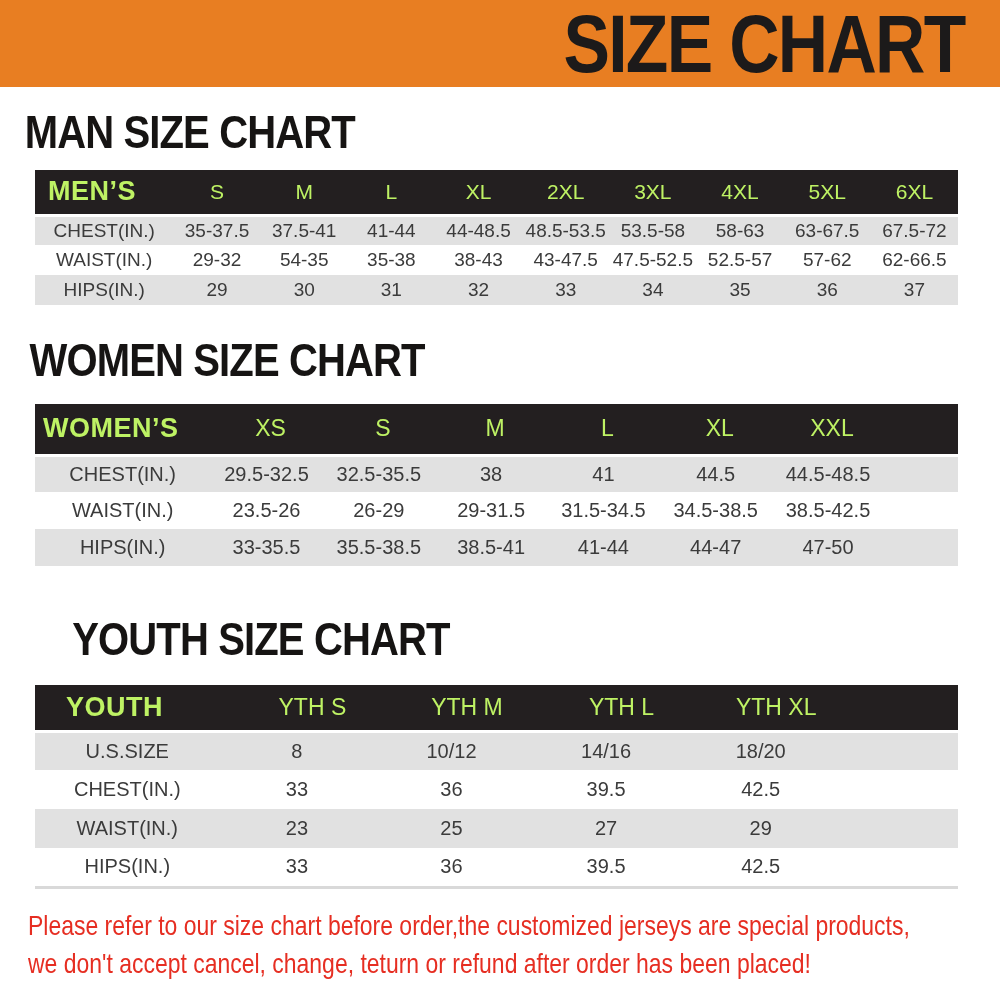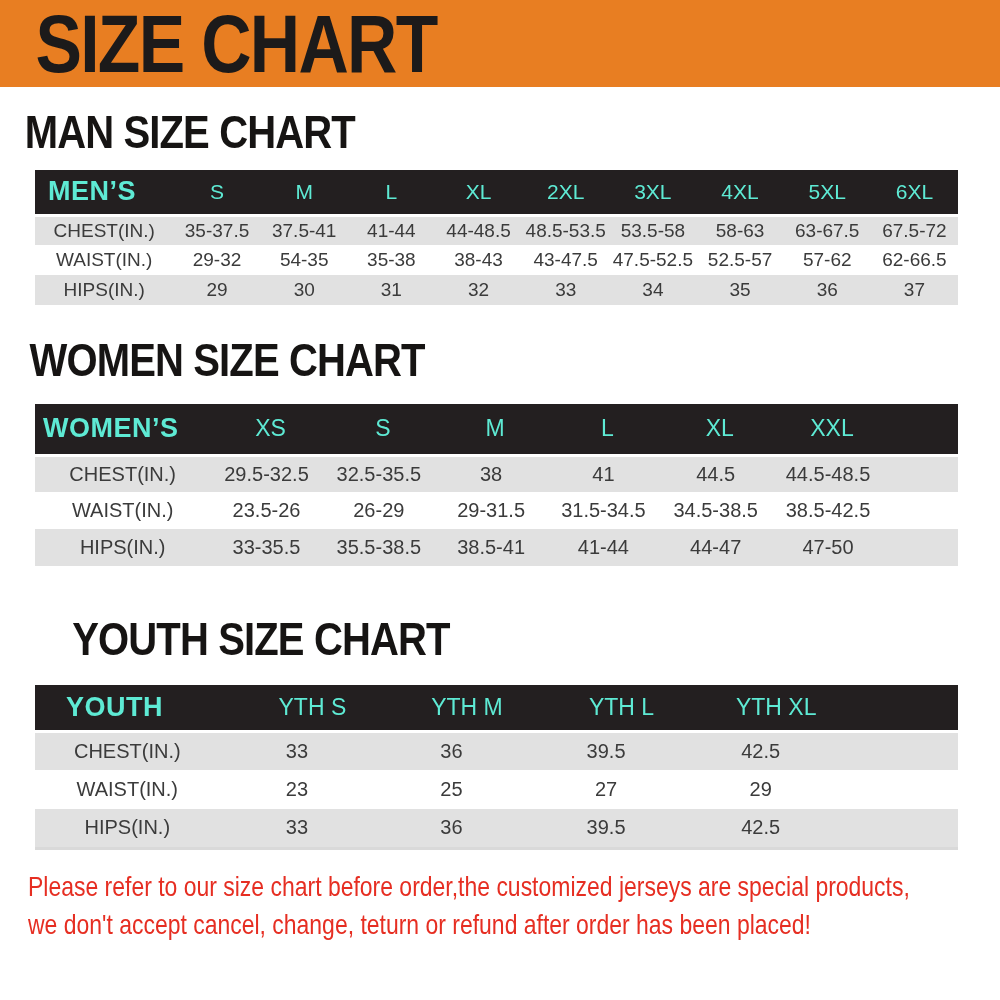--- a/index.html
+++ b/index.html
@@ -11,40 +11,40 @@
     --title-ink:#1C1A1A;
   }
   *{box-sizing:border-box;}
   html,body{margin:0;padding:0;}
   body{
     width:1000px;height:1000px;overflow:hidden;background:#fff;
     font-family:"Liberation Sans", sans-serif;
   }
   .banner{
     height:87px;background:var(--banner-bg);
-    display:flex;align-items:center;justify-content:flex-start;
+    display:flex;align-items:center;justify-content:flex-end;
   }
   .banner-title{
     display:inline-block;font-weight:bold;font-size:82px;line-height:1;
     color:var(--title-ink);transform:scaleX(0.85);letter-spacing:-2px;
     white-space:nowrap;
   }
   .section-heading{line-height:1;}
   .section-heading span{
     display:inline-block;font-weight:bold;font-size:46px;color:#161413;
     transform:scaleX(0.87);letter-spacing:-1px;white-space:nowrap;
   }
   .heading-man{margin:22px 0 15px 0;}
   .heading-women{margin:32px 0 21px 0;}
   .heading-youth{margin:50px 0 23px 0;padding-left:44px;}
   .tbl-wrap{margin:0 42px 0 35px;}
   table{border-collapse:collapse;width:100%;table-layout:fixed;}
   thead tr{border-bottom:3px solid #fff;}
   thead th{
-    background:var(--bar-bg);color:#5eead4;font-weight:normal;text-align:center;
+    background:var(--bar-bg);color:#bef264;font-weight:normal;text-align:center;
     padding:0;overflow:hidden;white-space:nowrap;
   }
   thead th.label{
     font-weight:bold;text-align:left;padding-left:13px;letter-spacing:0.5px;
   }
   tbody td{
     text-align:center;color:var(--cell-text);padding:0;overflow:hidden;white-space:nowrap;
   }
   tbody tr:nth-child(odd){background:var(--stripe);}
   
@@ -200,20 +200,28 @@
           <th class="label">YOUTH</th>
           <th>YTH S</th>
           <th>YTH M</th>
           <th>YTH L</th>
           <th>YTH XL</th>
           <th class="filler"></th>
         </tr>
       </thead>
       <tbody>
         <tr>
+          <td class="rowlabel">U.S.SIZE</td>
+          <td>8</td>
+          <td>10/12</td>
+          <td>14/16</td>
+          <td>18/20</td>
+          <td class="filler"></td>
+        </tr>
+        <tr>
           <td class="rowlabel">CHEST(IN.)</td>
           <td>33</td>
           <td>36</td>
           <td>39.5</td>
           <td>42.5</td>
           <td class="filler"></td>
         </tr>
         <tr>
           <td class="rowlabel">WAIST(IN.)</td>
           <td>23</td>

